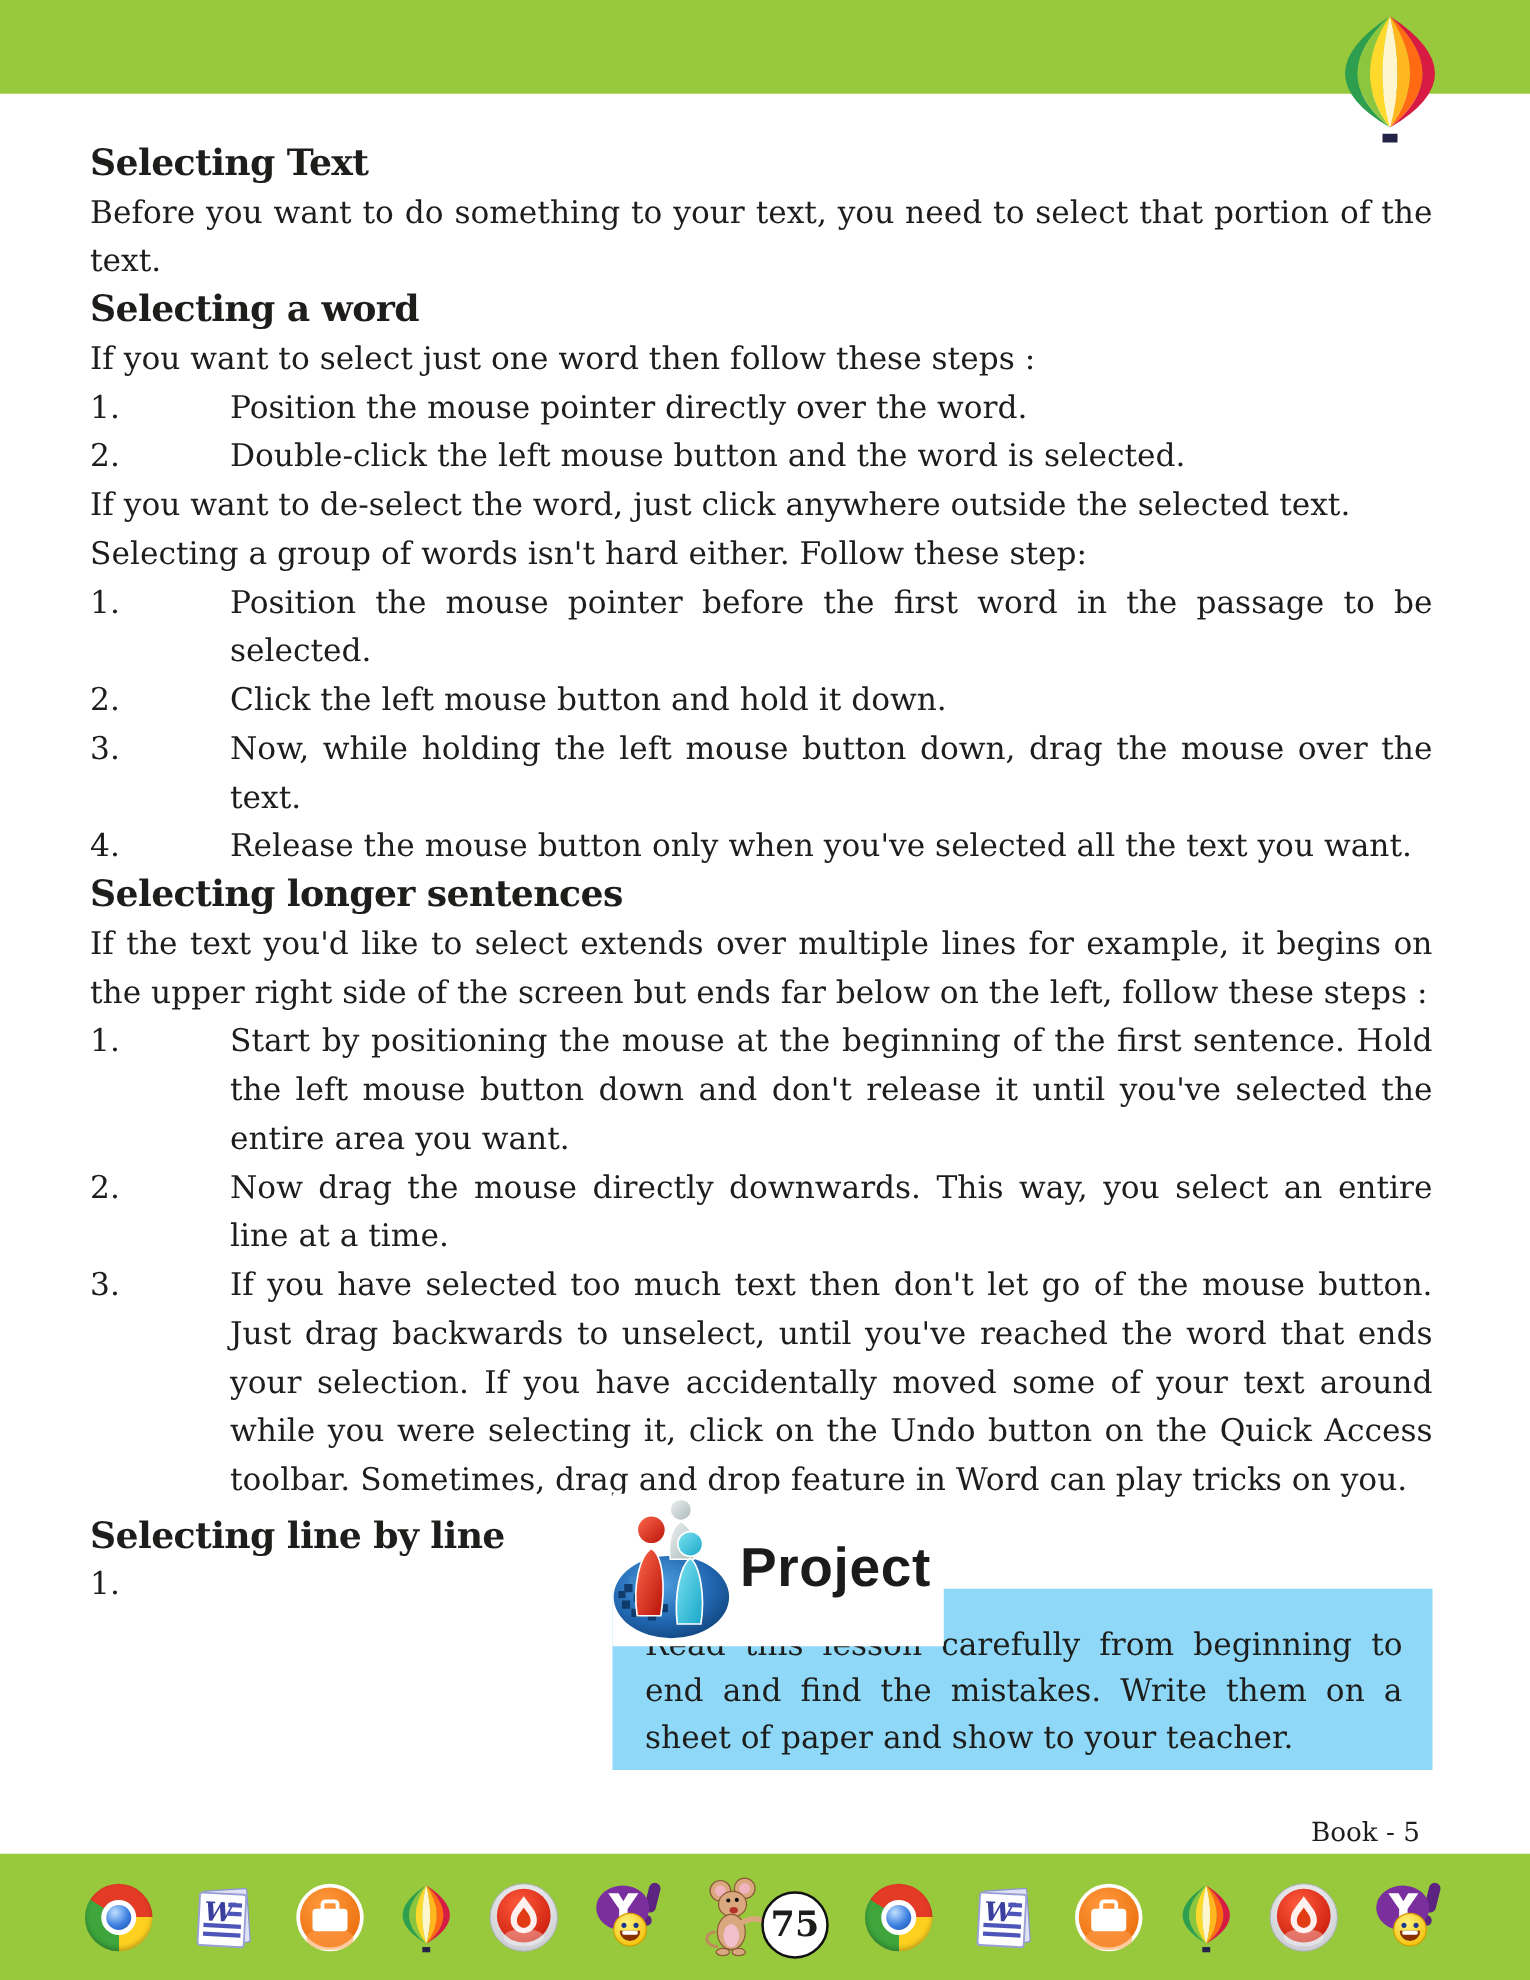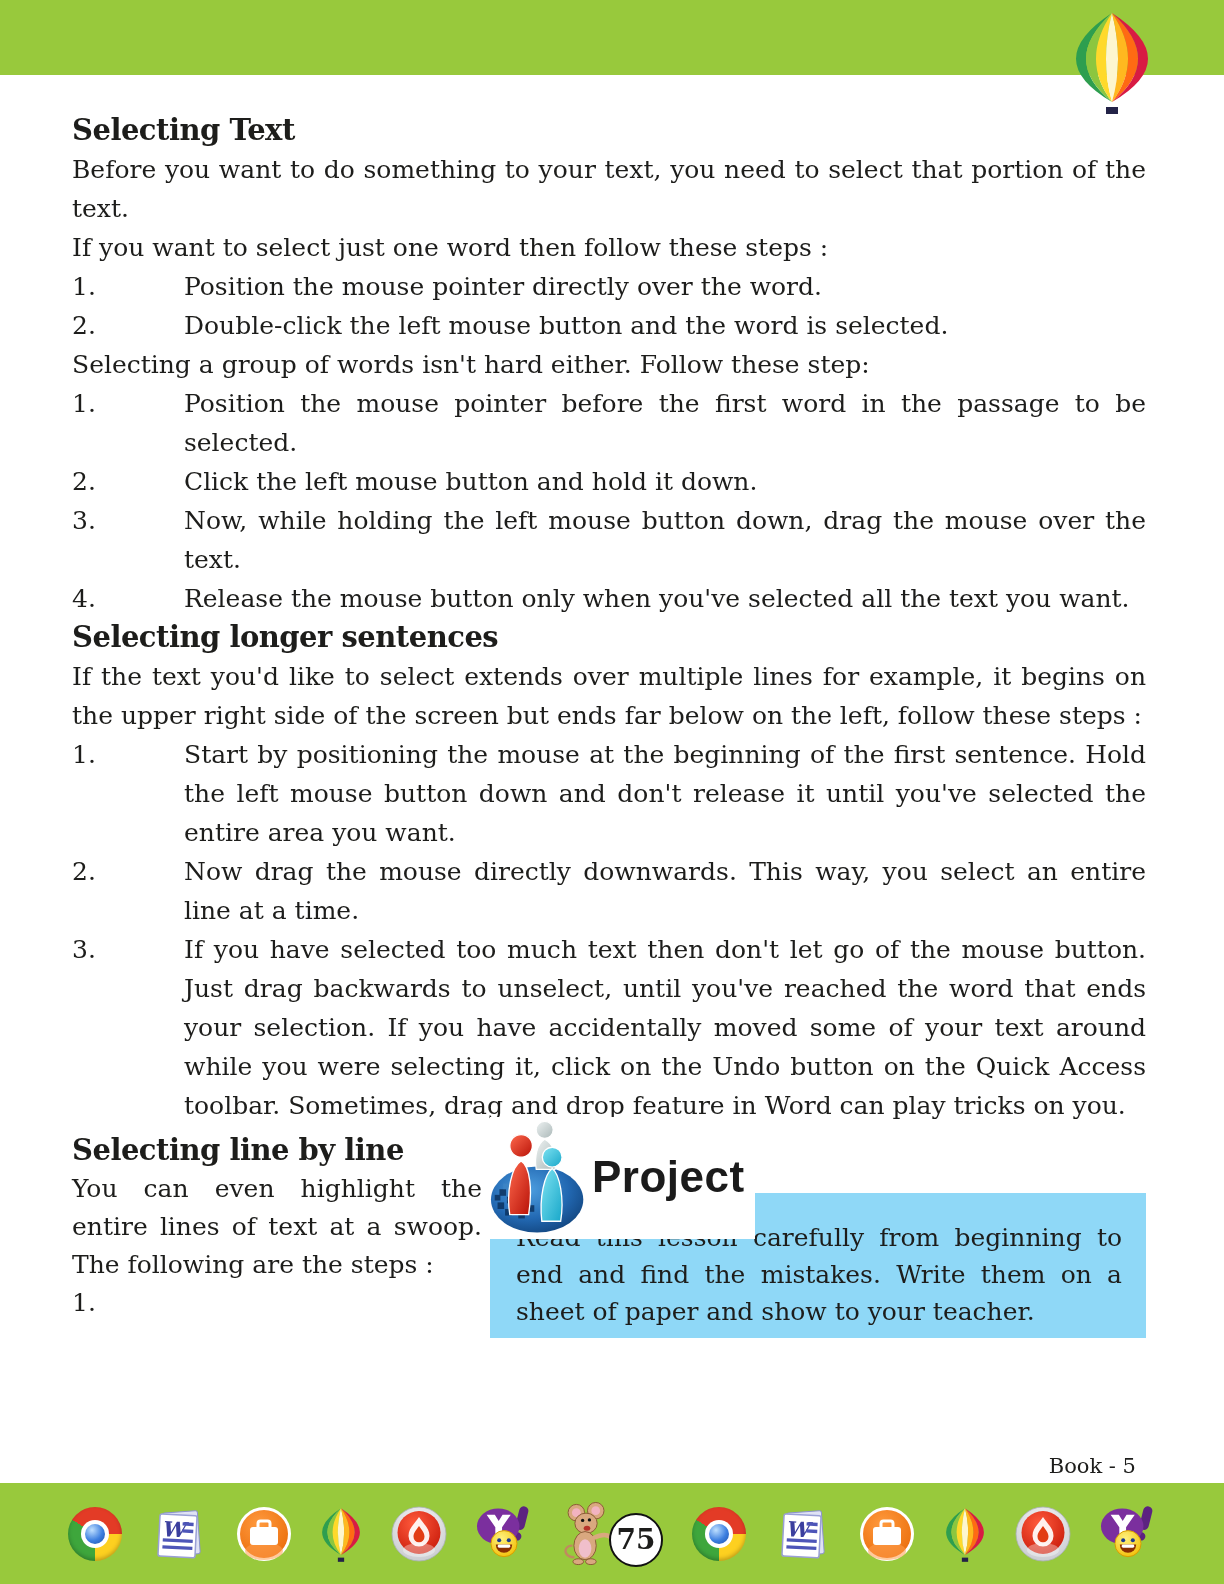--- a/index.html
+++ b/index.html
@@ -58,29 +58,31 @@
     <path d="M40,3 Q72,50 40,92 Q92,50 40,3 Z" fill="#ff6a13"></path>
     <path d="M40,3 Q92,50 40,92 Q112,50 40,3 Z" fill="#d81b43"></path>
     <rect x="34" y="97" width="12" height="8" fill="#232347"></rect>
   </svg>
 
   <div class="content">
 
     <h2 class="sec-head">Selecting Text</h2>
     <p class="para">Before you want to do something to your text, you need to select that portion of the text.</p>
 
+    <h2 class="sec-head">Selecting a word</h2>
     <p class="para">If you want to select just one word then follow these steps :</p>
     <div class="step">
       <span class="num">1.</span>
       <span class="txt">Position the mouse pointer directly over the word.</span>
     </div>
     <div class="step">
       <span class="num">2.</span>
       <span class="txt">Double-click the left mouse button and the word is selected.</span>
     </div>
+    <p class="para">If you want to de-select the word, just click anywhere outside the selected text.</p>
 
     <p class="para">Selecting a group of words isn't hard either. Follow these step:</p>
     <div class="step">
       <span class="num">1.</span>
       <span class="txt">Position the mouse pointer before the first word in the passage to be selected.</span>
     </div>
     <div class="step">
       <span class="num">2.</span>
       <span class="txt">Click the left mouse button and hold it down.</span>
     </div>
@@ -104,21 +106,20 @@
       <span class="txt">Now drag the mouse directly downwards. This way, you select an entire line at a time.</span>
     </div>
     <div class="step">
       <span class="num">3.</span>
       <span class="txt">If you have selected too much text then don't let go of the mouse button.  Just drag backwards to unselect, until you've reached the word that ends your selection. If you have accidentally moved some of your text around while you were selecting it, click on the Undo button on the Quick Access toolbar. Sometimes, drag and drop feature in Word can play tricks on you.</span>
     </div>
 
     <div class="bottom">
       <div class="left-col">
         <h2 class="sec-head">Selecting line by line</h2>
-        <p class="para">You can even highlight the entire lines of text at a swoop. The following are the steps :</p>
         <div class="step">
           <span class="num">1.</span>
         </div>
       </div>
       <div class="right-col">
         <div class="project-box">
           <span>Read this lesson carefully from beginning to end and find the mistakes. Write them on a sheet of paper and show to your teacher.</span>
         </div>
         <div class="project-head">
           <svg class="project-icon" viewBox="0 0 104 124">

